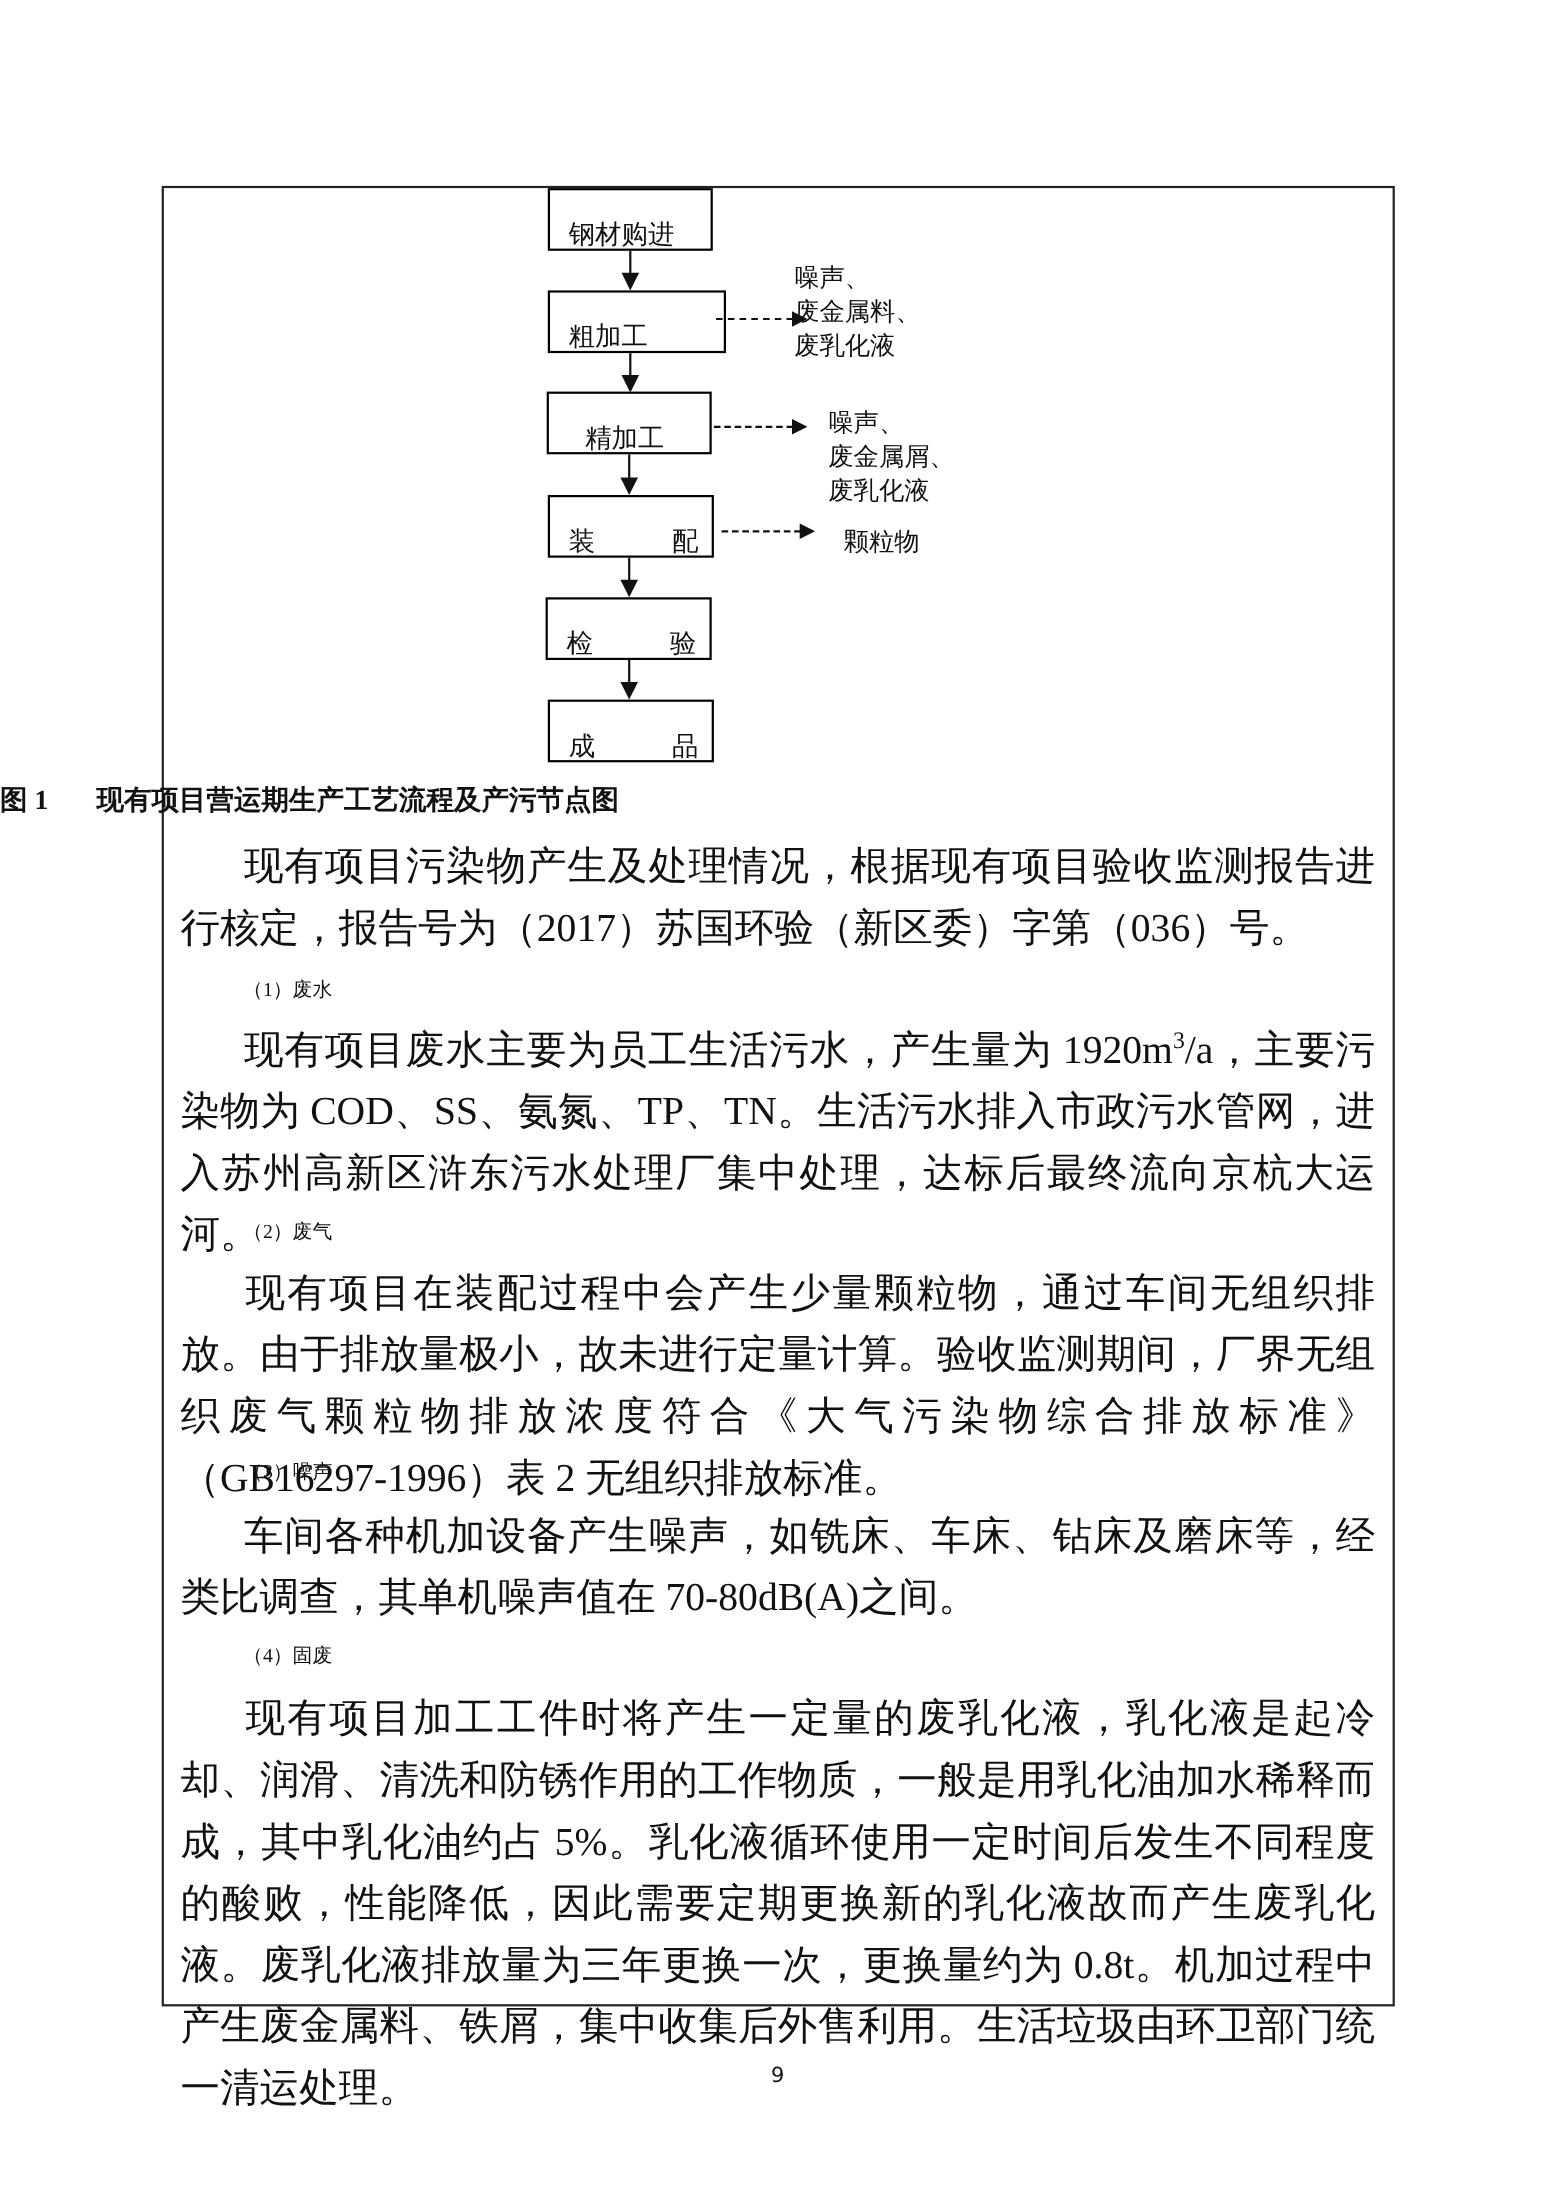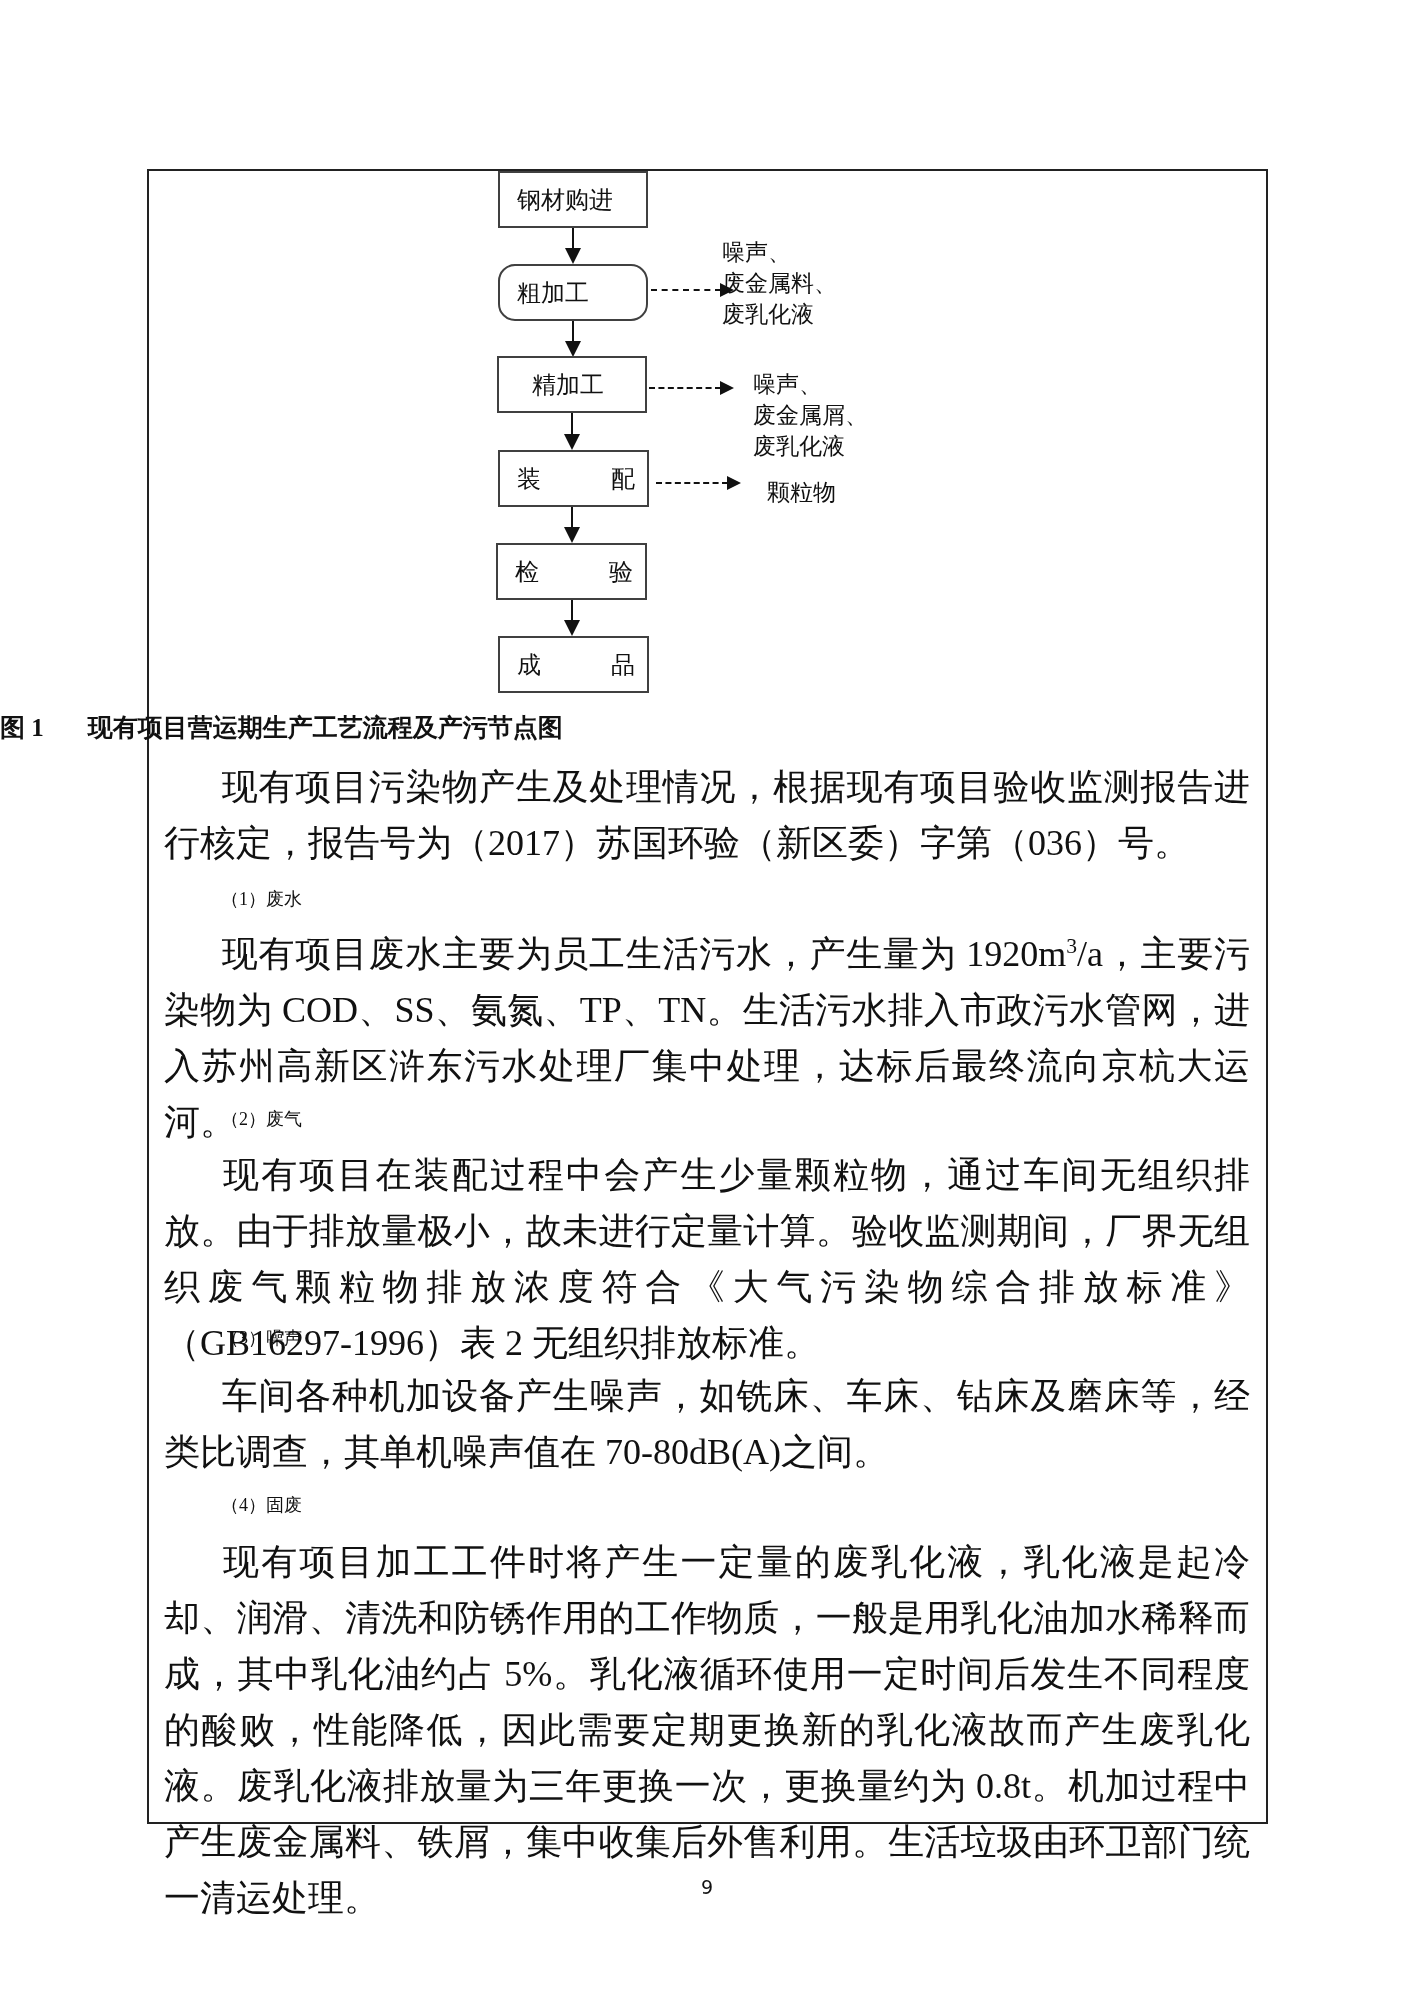--- a/index.html
+++ b/index.html
@@ -1,21 +1,21 @@
 <!DOCTYPE html>
 <html><head>
 <meta charset="utf-8">
 <style>
   html, body { margin: 0; padding: 0; background: #ffffff; }
   body { width: 1414px; height: 2000px; position: relative; overflow: hidden;
          font-family: "Liberation Serif", "DejaVu Serif", serif; color: #111111; }
   .frame { position: absolute; left: 147px; top: 169px; width: 1117px; height: 1651px;
            border: 2px solid #222222; box-sizing: content-box; }
-  .box { position: absolute; border: 2px solid #404040; background: #fff; box-sizing: border-box;
-         font-size: 24px; line-height: 1; display: flex; align-items: center; padding-left: 17px; }
+  .box { position: absolute; border: 2px solid #000000; background: #fff; box-sizing: border-box;
+         font-size: 24px; line-height: 1; display: flex; align-items: flex-end; padding-left: 17px; }
   .box .sp { display: inline-block; width: 70px; }
   .vline { position: absolute; width: 2px; background: #111; }
   .vhead { position: absolute; width: 0; height: 0; border-left: 8px solid transparent;
            border-right: 8px solid transparent; border-top: 16px solid #111; }
   .dash { position: absolute; height: 0; border-top: 2px dashed #111; }
   .hhead { position: absolute; width: 0; height: 0; border-top: 7px solid transparent;
            border-bottom: 7px solid transparent; border-left: 14px solid #111; }
   .lbl { position: absolute; font-size: 23px; line-height: 31px; white-space: nowrap; }
   .caption { position: absolute; left: 0; width: 1414px; top: 712px; 
              font-size: 25px; font-weight: bold; line-height: 32px; }
@@ -33,21 +33,21 @@
 
 <div class="frame"></div>
 
 <div>
   <div class="box" style="left:498px; top:171px; width:150px; height:57px;">
     <span>钢材购进</span>
   </div>
   <div class="vline" style="left:572px; top:228px; height:22px;"></div>
   <div class="vhead" style="left:565px; top:248px;"></div>
 
-  <div class="box" style="left:498px; top:264px; width:150px; height:57px;border-radius:17px;">
+  <div class="box" style="left:498px; top:264px; width:162px; height:57px;">
     <span>粗加工</span>
   </div>
   <div class="vline" style="left:572px; top:321px; height:22px;"></div>
   <div class="vhead" style="left:565px; top:341px;"></div>
 
   <div class="box" style="left:497px; top:356px; width:150px; height:57px;padding-left:33px;">
     <span>精加工</span>
   </div>
   <div class="vline" style="left:571px; top:413px; height:23px;"></div>
   <div class="vhead" style="left:564px; top:434px;"></div>

